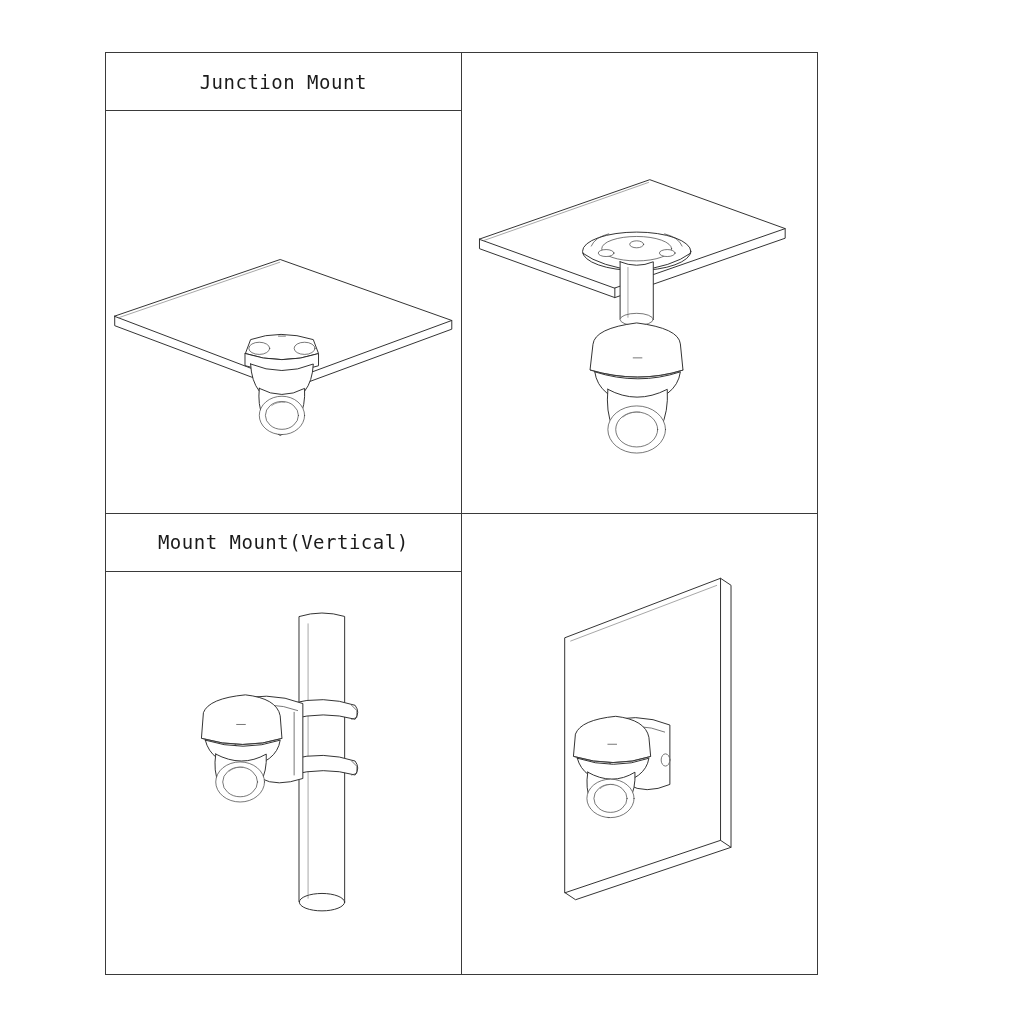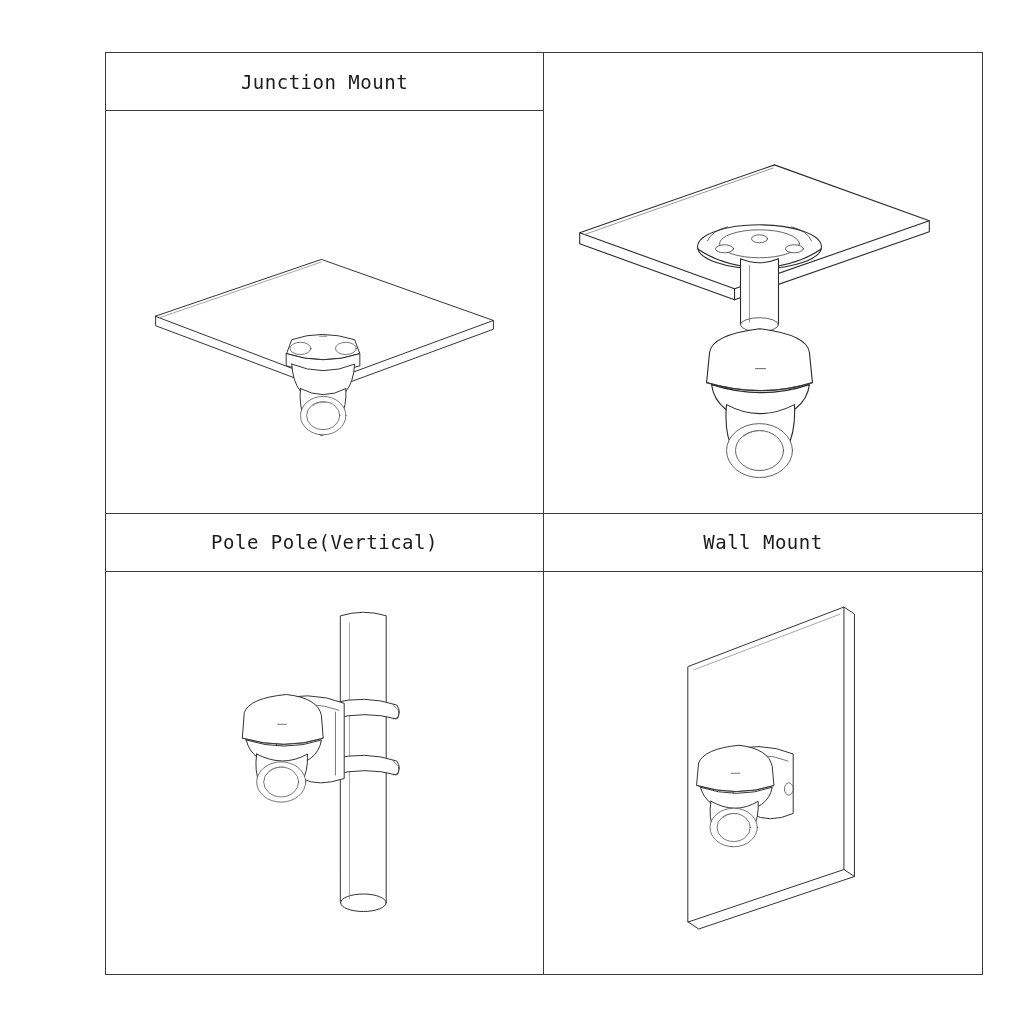--- a/index.html
+++ b/index.html
@@ -20,21 +20,21 @@
     width: 1024px;
     height: 1024px;
     background: #ffffff;
   }
 
   
   .grid {
     position: absolute;
     left: 105px;
     top: 52px;
-    width: 878px;
+    width: 713px;
     height: 923px;
     border: 1px solid #3a3a3a;
     display: grid;
     grid-template-columns: 1fr 1fr;
     grid-template-rows: 1fr 1fr;
     box-sizing: border-box;
   }
 
   .cell {
     position: relative;
@@ -158,21 +158,21 @@
             <ellipse class="ln-fill-thin" cx="200" cy="398" rx="33" ry="27"></ellipse>
             <ellipse class="ln-thin" cx="200" cy="398" rx="24" ry="20"></ellipse>
             <path class="ln-soft" d="M 184 384 Q 192 377 204 378"></path>
           </g>
         </svg>
       </div>
     </div>
 
     <div class="cell border-right">
       <div class="cell-header">
-        <span class="cell-title">Pole Pole(Vertical)</span>
+        <span class="cell-title">Mount Mount(Vertical)</span>
       </div>
       <div class="cell-body">
         <svg viewBox="0 0 407 460" preserveAspectRatio="xMidYMid meet">
 
           <g>
             <path class="ln" d="M 222 50 Q 248 42 274 50 L 274 378 Q 248 390 222 378 Z"></path>
             <ellipse class="ln-fill" cx="248" cy="378" rx="26" ry="10"></ellipse>
             <path class="ln-soft" d="M 232 58 L 232 374"></path>
           </g>
 
@@ -197,23 +197,20 @@
             <path class="ln-fill" d="M 126 208 Q 120 248 152 262 Q 186 248 184 208 Q 156 224 126 208 Z"></path>
             <ellipse class="ln-fill-thin" cx="154" cy="240" rx="28" ry="23"></ellipse>
             <ellipse class="ln-thin" cx="154" cy="240" rx="20" ry="17"></ellipse>
             <path class="ln-soft" d="M 141 228 Q 148 222 158 223"></path>
           </g>
         </svg>
       </div>
     </div>
 
     <div class="cell">
-      <div class="cell-header">
-        <span class="cell-title">Wall Mount</span>
-      </div>
       <div class="cell-body">
         <svg viewBox="0 0 407 460" preserveAspectRatio="xMidYMid meet">
 
           <g>
             <path class="ln" d="M 118 108 L 296 40 L 296 340 L 118 400 Z"></path>
             <path class="ln" d="M 118 400 L 130 408 L 308 348 L 296 340"></path>
             <path class="ln" d="M 296 40 L 308 48 L 308 348"></path>
             <path class="ln-soft" d="M 124 112 L 292 48"></path>
           </g>
 

